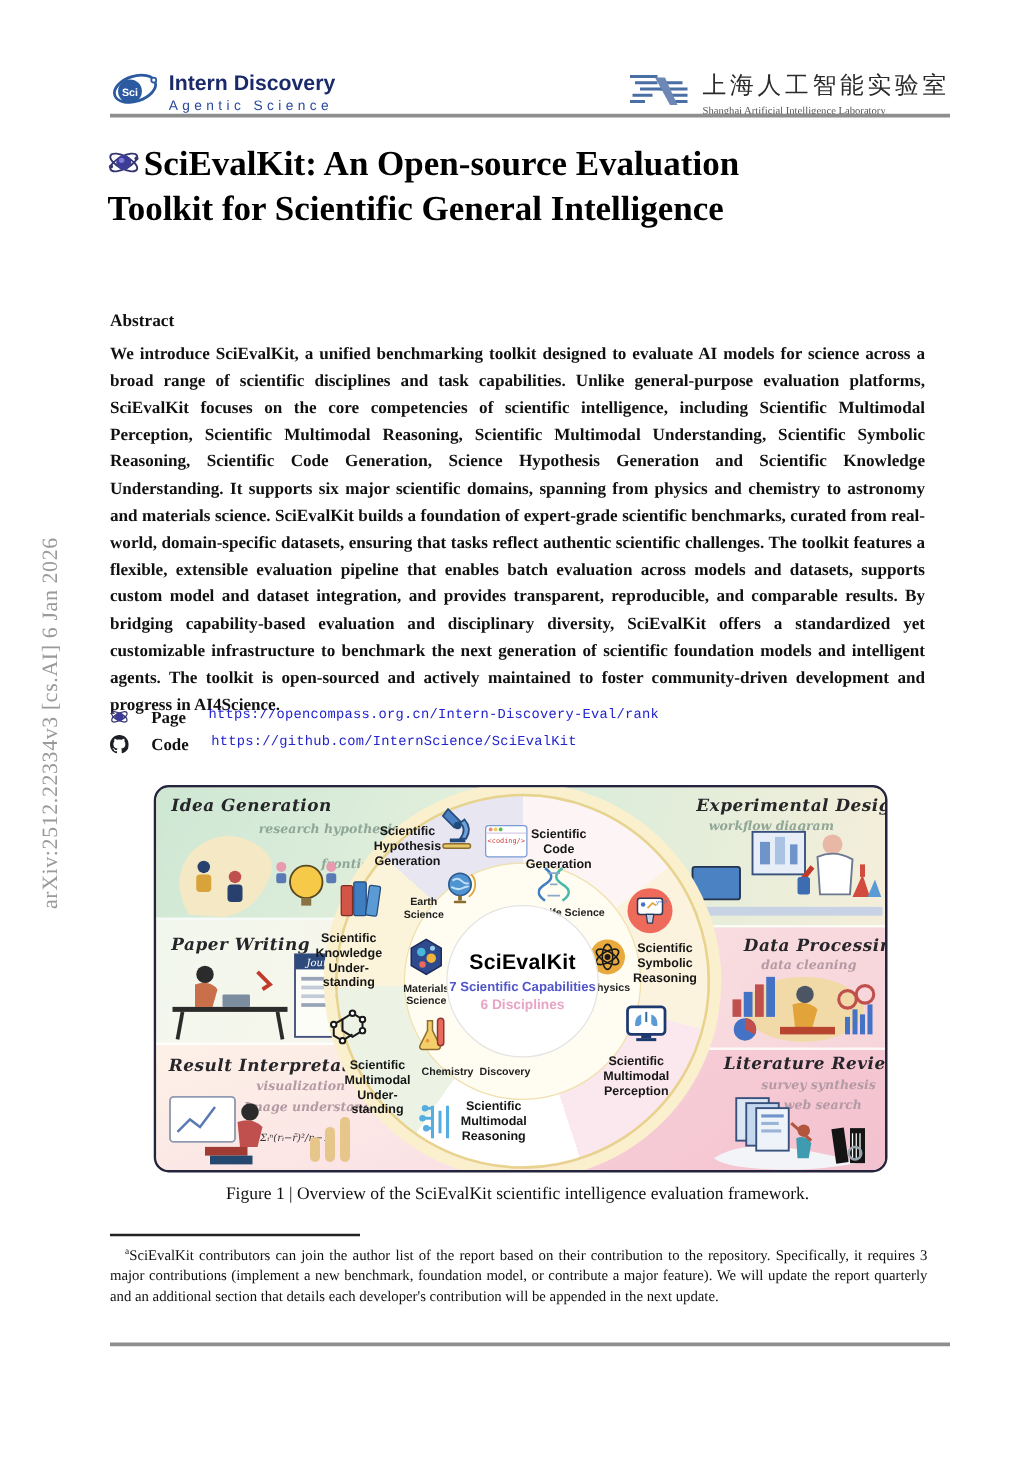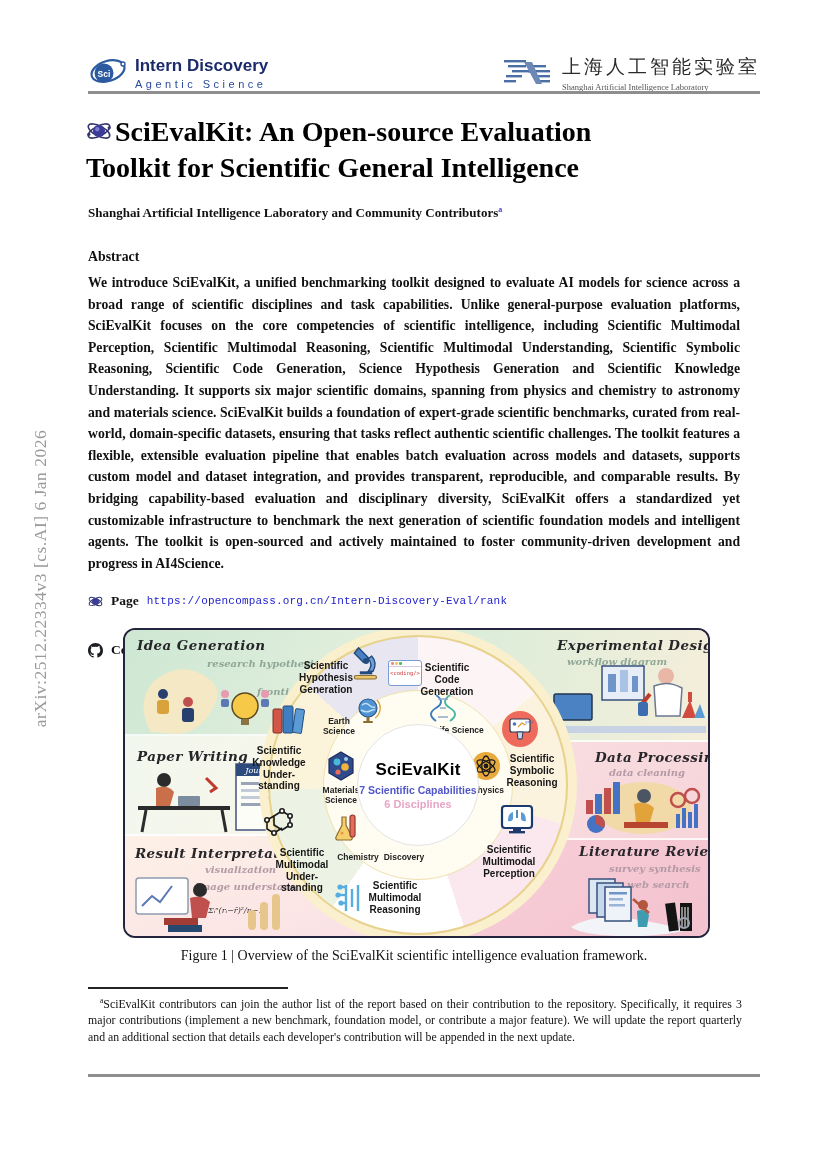--- a/index.html
+++ b/index.html
@@ -32,21 +32,21 @@
   .byline { position:absolute; top:205px; left:88px; font-size:13px; font-weight:bold; }
   .byline sup { color:#4646c8; font-size:8px; }
 
   
   .abs-heading { position:absolute; top:249px; left:88px; font-size:13.8px; font-weight:bold; }
   .abs-body { position:absolute; top:272px; left:88px; width:652px; font-size:13.7px; font-weight:bold;
               line-height:21.6px; text-align:justify; }
 
   
   .links { position:absolute; top:566px; left:88px; display:flex; flex-direction:column; gap:6px; }
-  .link-row { display:flex; align-items:center; gap:8px;margin-top:27px; }
+  .link-row { display:flex; gap:18px; }
   .link-row .lk-icon { width:15px; height:15px; flex:0 0 auto; }
   .link-row .lk-label { font-size:13.5px; font-weight:bold; color:#111; }
   .link-row .lk-url { font-family:Liberation Mono, monospace; font-size:11px; color:#2323cd;
                       text-decoration:none; letter-spacing:.2px; }
 
   
   .figure { position:absolute; left:123px; top:628px; width:587px; height:310px;
             border:2.5px solid #24243e; border-radius:12px; overflow:hidden; background:#fdf6e0;
             font-family:"Liberation Sans", sans-serif; }
   .band { position:absolute; }
@@ -154,23 +154,20 @@
         <ellipse cx="12" cy="12" rx="11" ry="4.6" fill="none" stroke="#34346e" stroke-width="1.4" transform="rotate(28 12 12)"></ellipse>
         <circle cx="12" cy="12" r="5.6" fill="#3c3c96"></circle>
         <circle cx="10.4" cy="10.4" r="2" fill="#7d7dd6"></circle>
         <circle cx="2.6" cy="15" r="1.5" fill="#34346e"></circle>
         <circle cx="21.4" cy="9" r="1.5" fill="#34346e"></circle>
       </svg>
     </span><span>SciEvalKit: An Open-source Evaluation</span><br>
     <span>Toolkit for Scientific General Intelligence</span>
   </h1>
 
-  <div class="byline">
-    <span>Shanghai Artificial Intelligence Laboratory and Community Contributors</span><sup>a</sup>
-  </div>
 
   <div class="abs-heading">Abstract</div>
   <div class="abs-body">We introduce SciEvalKit, a unified benchmarking toolkit designed to evaluate AI models for science across a broad range of scientific disciplines and task capabilities. Unlike general-purpose evaluation platforms, SciEvalKit focuses on the core competencies of scientific intelligence, including Scientific Multimodal Perception, Scientific Multimodal Reasoning, Scientific Multimodal Understanding, Scientific Symbolic Reasoning, Scientific Code Generation, Science Hypothesis Generation and Scientific Knowledge Understanding.  It supports six major scientific domains, spanning from physics and chemistry to astronomy and materials science. SciEvalKit builds a foundation of expert-grade scientific benchmarks, curated from real-world, domain-specific datasets, ensuring that tasks reflect authentic scientific challenges. The toolkit features a flexible, extensible evaluation pipeline that enables batch evaluation across models and datasets, supports custom model and dataset integration, and provides transparent, reproducible, and comparable results.  By bridging capability-based evaluation and disciplinary diversity, SciEvalKit offers a standardized yet customizable infrastructure to benchmark the next generation of scientific foundation models and intelligent agents. The toolkit is open-sourced and actively maintained to foster community-driven development and progress in AI4Science.</div>
 
   <div class="links">
     <div class="link-row">
       <span class="lk-icon">
         <svg width="15" height="15" viewBox="0 0 24 24">
           <ellipse cx="12" cy="12" rx="11" ry="4.6" fill="none" stroke="#34346e" stroke-width="1.6" transform="rotate(-28 12 12)"></ellipse>
           <ellipse cx="12" cy="12" rx="11" ry="4.6" fill="none" stroke="#34346e" stroke-width="1.6" transform="rotate(28 12 12)"></ellipse>

